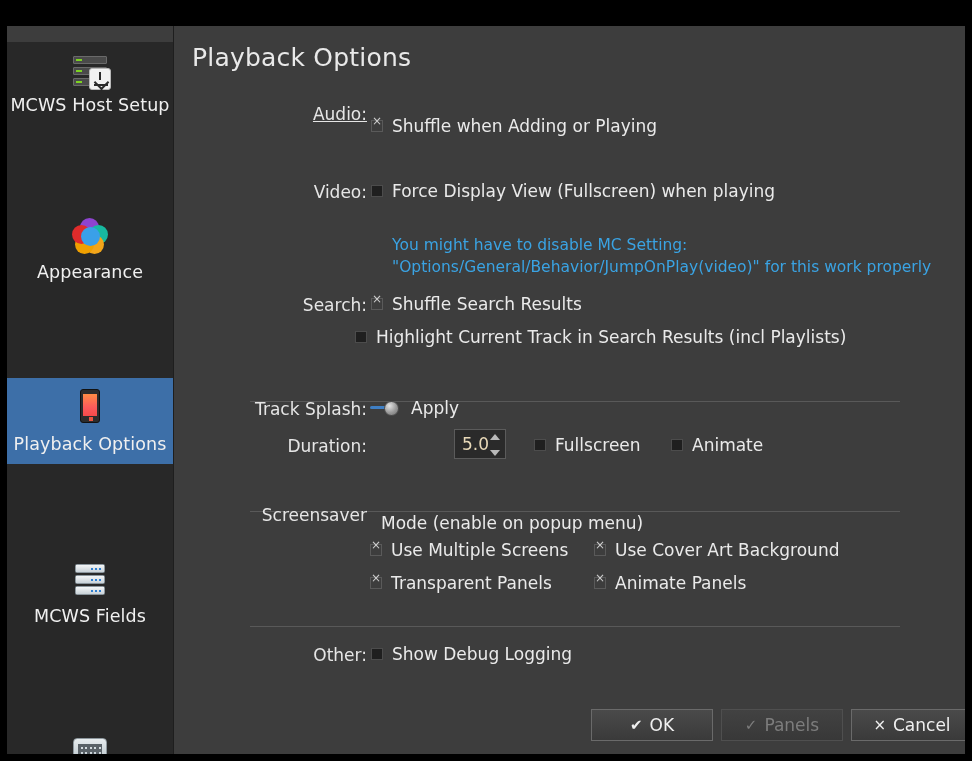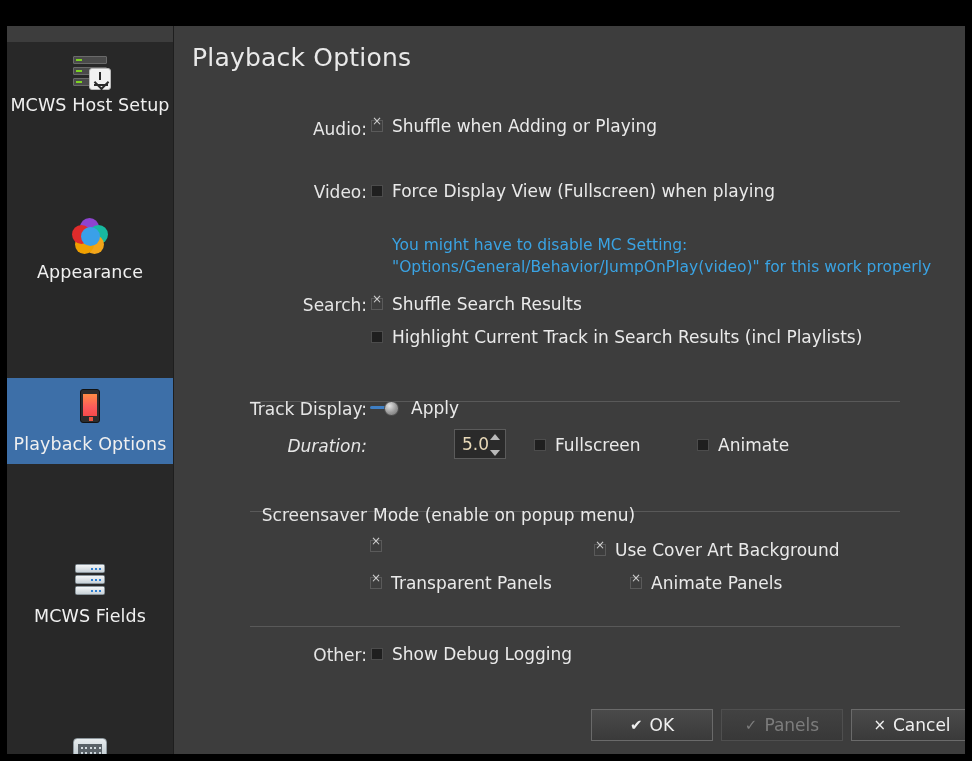--- a/index.html
+++ b/index.html
@@ -166,21 +166,21 @@
 
     </div>
 
   </div>
   <div class="sb-divider"></div>
 
   <div id="main">
 
     <div id="page-title">Playback Options</div>
 
-    <div class="rlabel" style="left:40px;top:93px;width:147px;">Audio:</div>
+    <div class="rlabel" style="left:40px;top:78px;width:147px;text-decoration:underline;">Audio:</div>
     <div class="row" style="left:191px;top:90px;">
       <span class="opt">
         <span class="cb on"></span>
         <span class="otext">Shuffle when Adding or Playing</span>
       </span>
     </div>
 
     <div class="rlabel" style="left:40px;top:156px;width:147px;">Video:</div>
     <div class="row" style="left:191px;top:155px;">
       <span class="opt">
@@ -191,84 +191,85 @@
     <div class="hint" style="left:212px;top:208px;">You might have to disable MC Setting:</div>
     <div class="hint" style="left:212px;top:230px;">"Options/General/Behavior/JumpOnPlay(video)" for this work properly</div>
 
     <div class="rlabel" style="left:40px;top:269px;width:147px;">Search:</div>
     <div class="row" style="left:191px;top:268px;">
       <span class="opt">
         <span class="cb on"></span>
         <span class="otext">Shuffle Search Results</span>
       </span>
     </div>
-    <div class="row" style="left:191px;top:301px;">
+    <div class="row" style="left:175px;top:301px;">
       <span class="opt">
         <span class="cb off"></span>
         <span class="otext">Highlight Current Track in Search Results (incl Playlists)</span>
       </span>
     </div>
 
     <div class="hr" style="left:70px;top:375px;width:650px;"></div>
 
-    <div class="rlabel" style="left:20px;top:373px;width:167px;">Track Display:</div>
+    <div class="rlabel" style="left:20px;top:373px;width:167px;">Track Splash:</div>
     <div class="row" style="left:190px;top:372px;">
       <span class="opt">
         <span class="toggle">
           <span class="trk"></span>
           <span class="knob"></span>
         </span>
         <span class="otext" style="margin-left:11px">Apply</span>
       </span>
     </div>
 
-    <div class="rlabel" style="left:80px;top:410px;width:107px;text-align:right;font-style:italic;">Duration:</div>
+    <div class="rlabel" style="left:80px;top:410px;width:107px;text-align:right;">Duration:</div>
     <div class="spin" style="position:absolute;left:274px;top:403px;">
       <span class="val">5.0</span>
       <span class="arrows">
         <span class="up"></span>
         <span class="dn"></span>
       </span>
     </div>
     <div class="row" style="left:354px;top:409px;">
       <span class="opt">
         <span class="cb off"></span>
         <span class="otext">Fullscreen</span>
       </span>
     </div>
-    <div class="row" style="left:491px;top:409px;margin-left:26px;">
+    <div class="row" style="left:491px;top:409px;">
       <span class="opt">
         <span class="cb off"></span>
         <span class="otext">Animate</span>
       </span>
     </div>
 
     <div class="hr" style="left:70px;top:485px;width:650px;"></div>
 
     <div class="rlabel" style="left:20px;top:479px;width:167px;">Screensaver</div>
-    <div class="otext" style="position:absolute;left:193px;top:479px;margin:0;">Mode (enable on popup menu)</div>
+    <div class="otext" style="position:absolute;left:193px;top:479px;margin:8px;">Mode (enable on popup menu)</div>
 
     <div class="row" style="left:190px;top:514px;">
       <span class="opt">
         <span class="cb on"></span>
+        <span class="otext">Use Multiple Screens</span>
       </span>
     </div>
     <div class="row" style="left:414px;top:514px;">
       <span class="opt">
         <span class="cb on"></span>
         <span class="otext">Use Cover Art Background</span>
       </span>
     </div>
     <div class="row" style="left:190px;top:547px;text-align:right;">
       <span class="opt">
         <span class="cb on"></span>
         <span class="otext">Transparent Panels</span>
       </span>
     </div>
-    <div class="row" style="left:414px;top:547px;margin-left:36px;">
+    <div class="row" style="left:414px;top:547px;">
       <span class="opt">
         <span class="cb on"></span>
         <span class="otext">Animate Panels</span>
       </span>
     </div>
 
     <div class="hr" style="left:70px;top:600px;width:650px;"></div>
 
     <div class="rlabel" style="left:40px;top:619px;width:147px;">Other:</div>
     <div class="row" style="left:191px;top:618px;">

